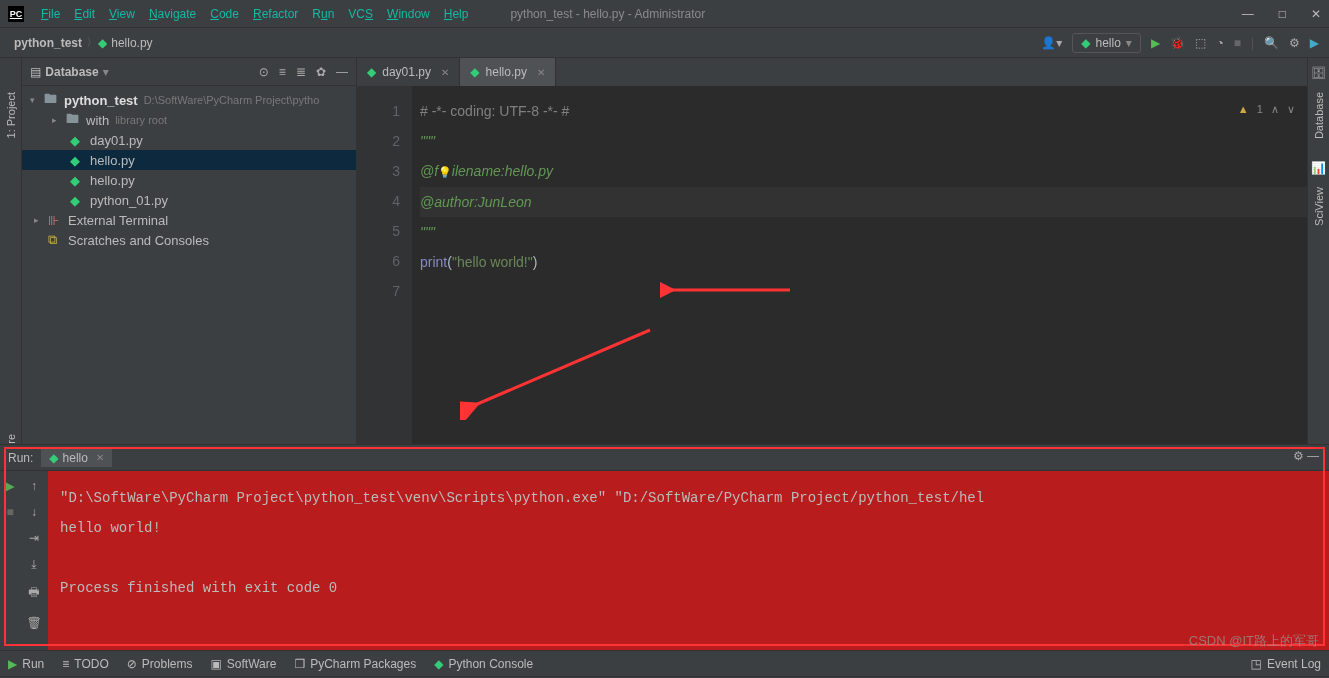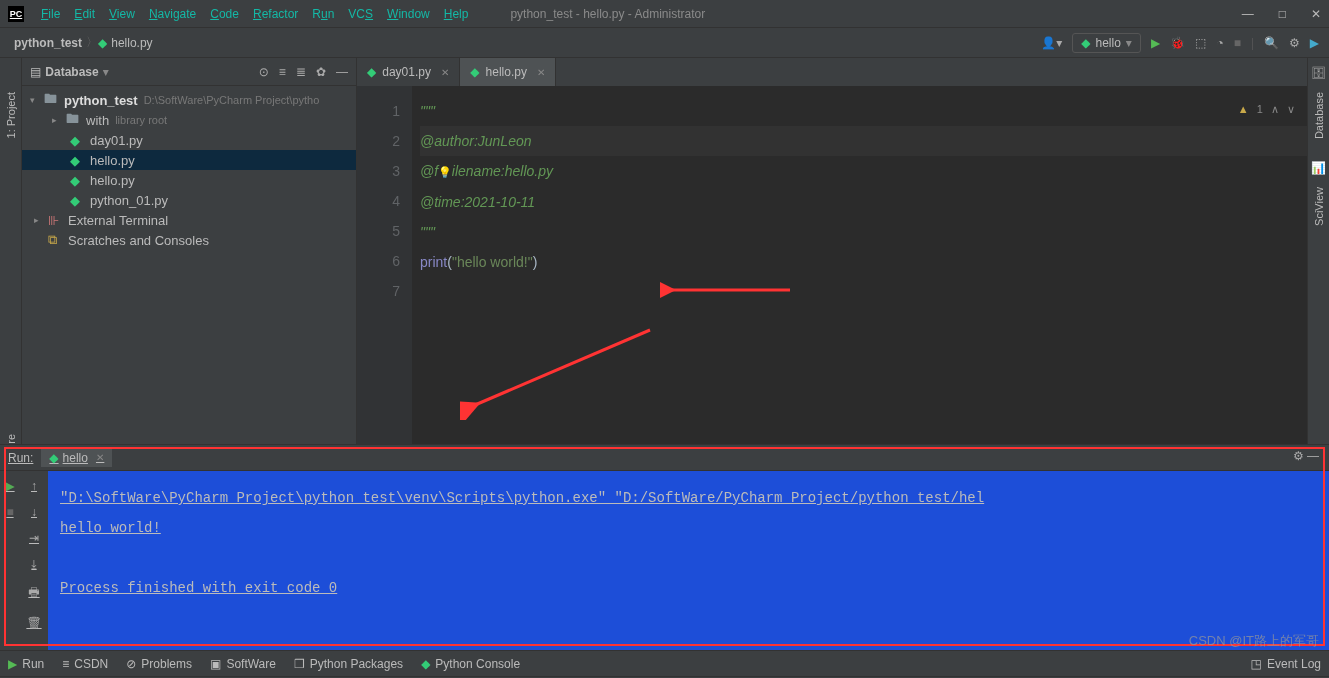--- a/index.html
+++ b/index.html
@@ -44,21 +44,21 @@
 .code-area { flex:1; display:flex; font-family:"Consolas","Courier New",monospace; font-size:14px; position:relative; }
 .gutter { width:55px; background:#313335; color:#606366; text-align:right; padding:10px 12px 0 0; line-height:30px; }
 .code { flex:1; padding:10px 0 0 8px; line-height:30px; color:#a9b7c6; position:relative; }
 .code .line { white-space:pre; }
 .code-badge { position:absolute; top:8px; right:12px; display:flex; gap:8px; align-items:center; color:#888; font-size:11px; }
 .c-comment { color:#808080; }
 .c-docstr { color:#629755; font-style:italic; }
 .c-func { color:#8888c6; }
 .c-quote { color:#6a8759; }
 .right-gutter { width:22px; background:#3c3f41; border-left:1px solid #323232; display:flex; flex-direction:column; align-items:center; padding-top:8px; gap:8px; }
-.run-panel { height:206px; background:#1d4ed8; border-top:1px solid #323232; position:relative;text-decoration:underline; }
+.run-panel { height:206px; background:#b91c1c; border-top:1px solid #323232; position:relative; }
 .red-box { position:absolute; top:2px; left:4px; right:4px; bottom:4px; border:2px solid #ff3333; pointer-events:none; z-index:5; }
 .run-header { height:26px; display:flex; align-items:center; padding:0 8px; background:#3c3f41; border-bottom:1px solid #323232; }
 .run-tab { display:flex; align-items:center; gap:4px; padding:2px 8px; background:#4e5254; }
 .run-gear { position:absolute; right:10px; top:4px; color:#aaa; }
 .run-body { display:flex; height:calc(100% - 26px); }
 .run-left { width:20px; background:#3c3f41; display:flex; flex-direction:column; align-items:center; padding-top:8px; gap:12px; }
 .run-left2 { width:28px; background:#3c3f41; display:flex; flex-direction:column; align-items:center; padding-top:8px; gap:12px; color:#aaa; }
 .run-output { flex:1; padding:12px 12px; font-family:"Consolas","Courier New",monospace; font-size:14px; color:#bbb; line-height:30px; white-space:pre; overflow:hidden; }
 .bottom-bar { height:26px; background:#3c3f41; border-top:1px solid #323232; display:flex; align-items:center; padding:0 8px; gap:18px; }
 .bottom-bar .item { display:flex; align-items:center; gap:5px; cursor:pointer; color:#bbb; font-size:12px; }
@@ -198,24 +198,24 @@
           <div>6</div>
         <div>7</div>
       </div>
       <div class="code">
         <div class="code-badge">
           <span class="warn-tri">▲</span>
           <span>1</span>
           <span>∧</span>
           <span>∨</span>
         </div>
+        <div class="line"><span class="c-comment"># -*- coding: UTF-8 -*- #</span></div>
         <div class="line"><span class="c-docstr">"""</span></div>
+        <div class="line"><span class="c-docstr">@f</span><span class="bulb">💡</span><span class="c-docstr">ilename:hello.py</span></div>
         <div class="line" style="background:#323232"><span class="c-docstr">@author:JunLeon</span></div>
-        <div class="line"><span class="c-docstr">@f</span><span class="bulb">💡</span><span class="c-docstr">ilename:hello.py</span></div>
-        <div class="line"><span class="c-docstr">@time:2021-10-11</span></div>
         <div class="line"><span class="c-docstr">"""</span></div>
         <div class="line"><span class="c-func">print</span>(<span class="c-quote">"hello world!"</span>)</div>
       </div>
     </div>
   </div>
 
   <div class="right-gutter">
     <span style="color:#aaa">🗄</span>
     <div class="vtext">Database</div>
     <span style="color:#aaa;margin-top:10px">📊</span>
@@ -259,33 +259,33 @@
   </div>
 </div>
 
 <div class="bottom-bar">
   <div class="item">
       <span style="color:#5b5">▶</span>
       <span>Run</span>
     </div>
   <div class="item">
       <span>≡</span>
-      <span>CSDN</span>
+      <span>TODO</span>
     </div>
   <div class="item">
       <span>⊘</span>
       <span>Problems</span>
     </div>
   <div class="item">
       <span>▣</span>
       <span>SoftWare</span>
     </div>
   <div class="item">
       <span>❒</span>
-      <span>Python Packages</span>
+      <span>PyCharm Packages</span>
     </div>
   <div class="item">
       <span style="color:#3c7">◆</span>
       <span>Python Console</span>
     </div>
   <div style="margin-left:auto" class="item">
       <span>◳</span>
       <span>Event Log</span>
     </div>
 </div>

